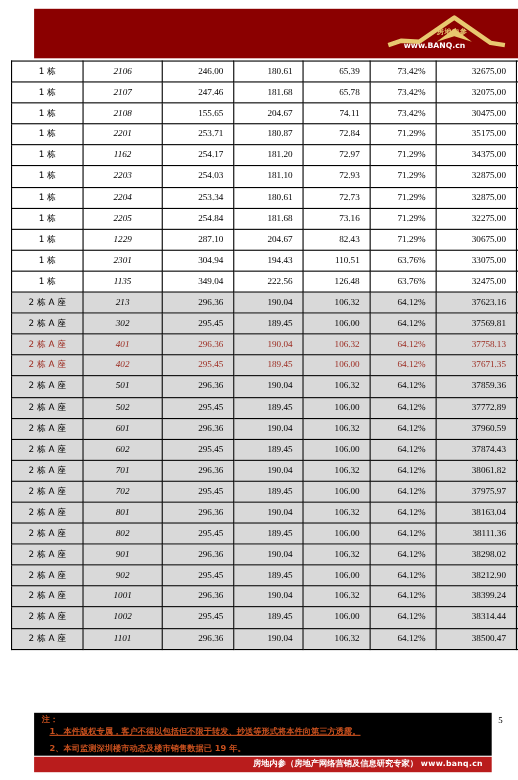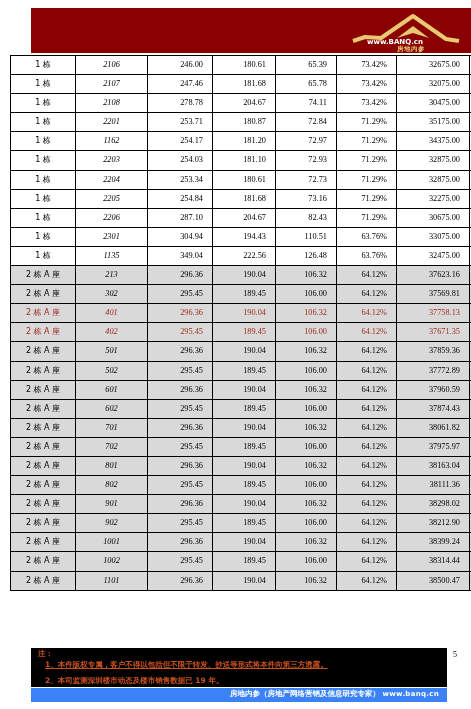--- a/index.html
+++ b/index.html
@@ -19,21 +19,21 @@
   }
   .logo-wrap{
     position:absolute;right:4px;bottom:2px;
     display:flex;align-items:flex-end;
   }
   .roof-logo{
     position:relative;width:120px;height:40px;margin-right:-4px;
   }
   .roof-logo svg{position:absolute;left:0;top:0;}
   .logo-cn{
-    position:absolute;left:46px;top:34px;
+    position:absolute;left:46px;top:14px;
     color:#E8C870;font-size:6.5px;letter-spacing:.5px;
     font-family:"DejaVu Sans",sans-serif;font-weight:bold;
     white-space:nowrap;
   }
   .logo-url{
     position:absolute;left:16px;top:27px;
     color:#ffffff;font-size:7px;font-weight:bold;
     font-family:"DejaVu Sans",sans-serif;white-space:nowrap;
   }
   .logo-tag{
@@ -91,21 +91,21 @@
   .note-line.l2{top:28px;}
   .page-num{
     position:absolute;left:453px;top:650px;
     color:#000000;font-size:8px;
     font-family:"Liberation Serif",serif;
   }
 
   
   .brand-bar{
     position:absolute;left:31px;top:688px;width:416px;height:14px;
-    background:#3b82f6;
+    background:#b91c1c;
   }
   .brand-text{
     position:absolute;right:8px;top:1px;
     color:#ffffff;font-size:7.5px;font-weight:bold;
     font-family:"DejaVu Sans",sans-serif;white-space:nowrap;
   }
   .brand-url{
     font-family:"DejaVu Sans",sans-serif;
     font-size:7px;letter-spacing:.3px;
   }
@@ -146,21 +146,21 @@
           <td class="c-n1">247.46</td>
           <td class="c-n2">181.68</td>
           <td class="c-n3">65.78</td>
           <td class="c-pct">73.42%</td>
           <td class="c-price">32075.00</td>
           <td class="c-total">7937279.50</td>
         </tr>
         <tr class="">
           <td class="c-bldg">1 栋</td>
           <td class="c-unit">2108</td>
-          <td class="c-n1">278.78</td>
+          <td class="c-n1">155.65</td>
           <td class="c-n2">204.67</td>
           <td class="c-n3">74.11</td>
           <td class="c-pct">73.42%</td>
           <td class="c-price">30475.00</td>
           <td class="c-total">8495820.50</td>
         </tr>
         <tr class="">
           <td class="c-bldg">1 栋</td>
           <td class="c-unit">2201</td>
           <td class="c-n1">253.71</td>
@@ -205,21 +205,21 @@
           <td class="c-unit">2205</td>
           <td class="c-n1">254.84</td>
           <td class="c-n2">181.68</td>
           <td class="c-n3">73.16</td>
           <td class="c-pct">71.29%</td>
           <td class="c-price">32275.00</td>
           <td class="c-total">8224961.00</td>
         </tr>
         <tr class="">
           <td class="c-bldg">1 栋</td>
-          <td class="c-unit">2206</td>
+          <td class="c-unit">1229</td>
           <td class="c-n1">287.10</td>
           <td class="c-n2">204.67</td>
           <td class="c-n3">82.43</td>
           <td class="c-pct">71.29%</td>
           <td class="c-price">30675.00</td>
           <td class="c-total">8806792.50</td>
         </tr>
         <tr class="">
           <td class="c-bldg">1 栋</td>
           <td class="c-unit">2301</td>

